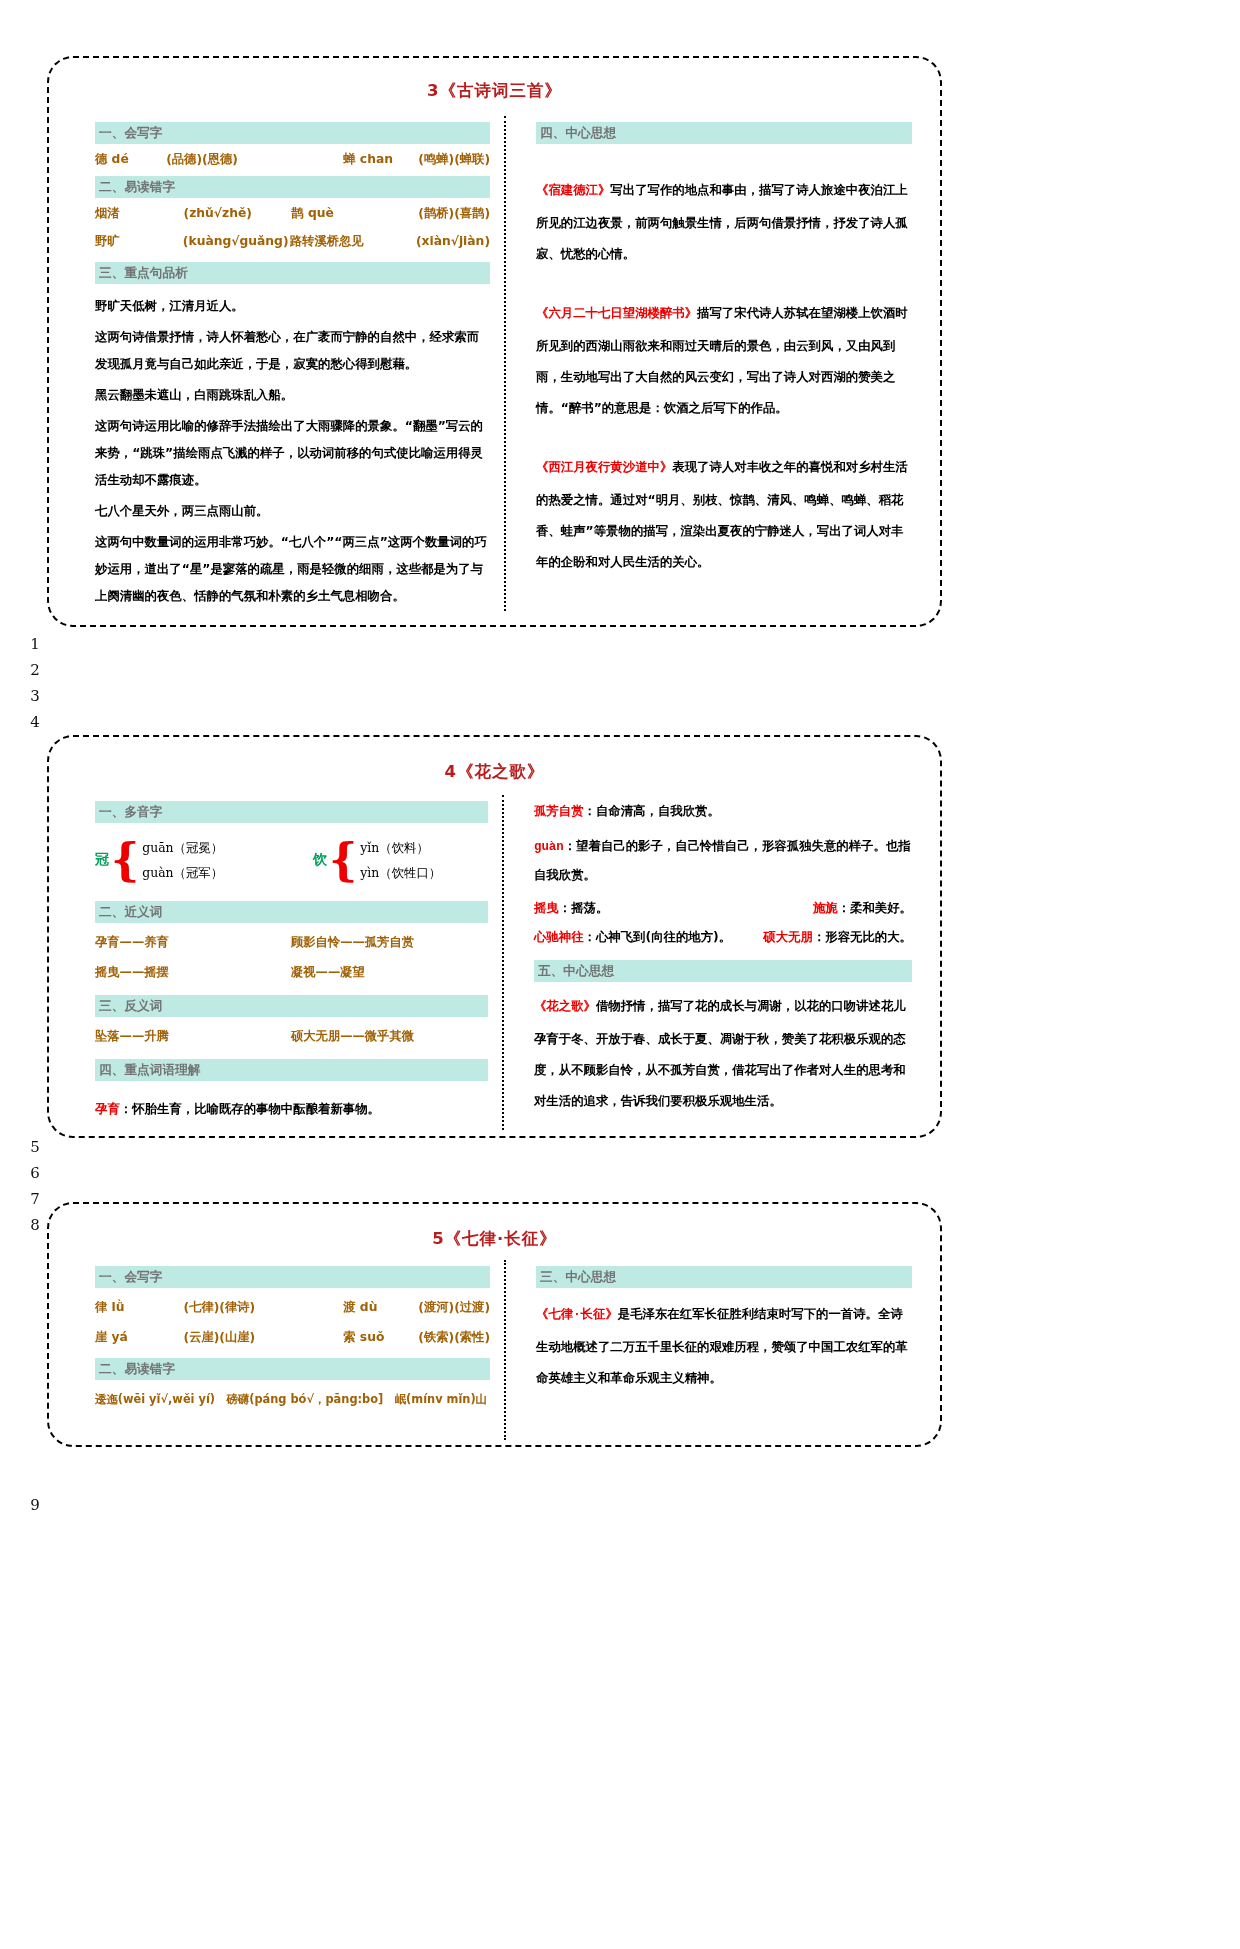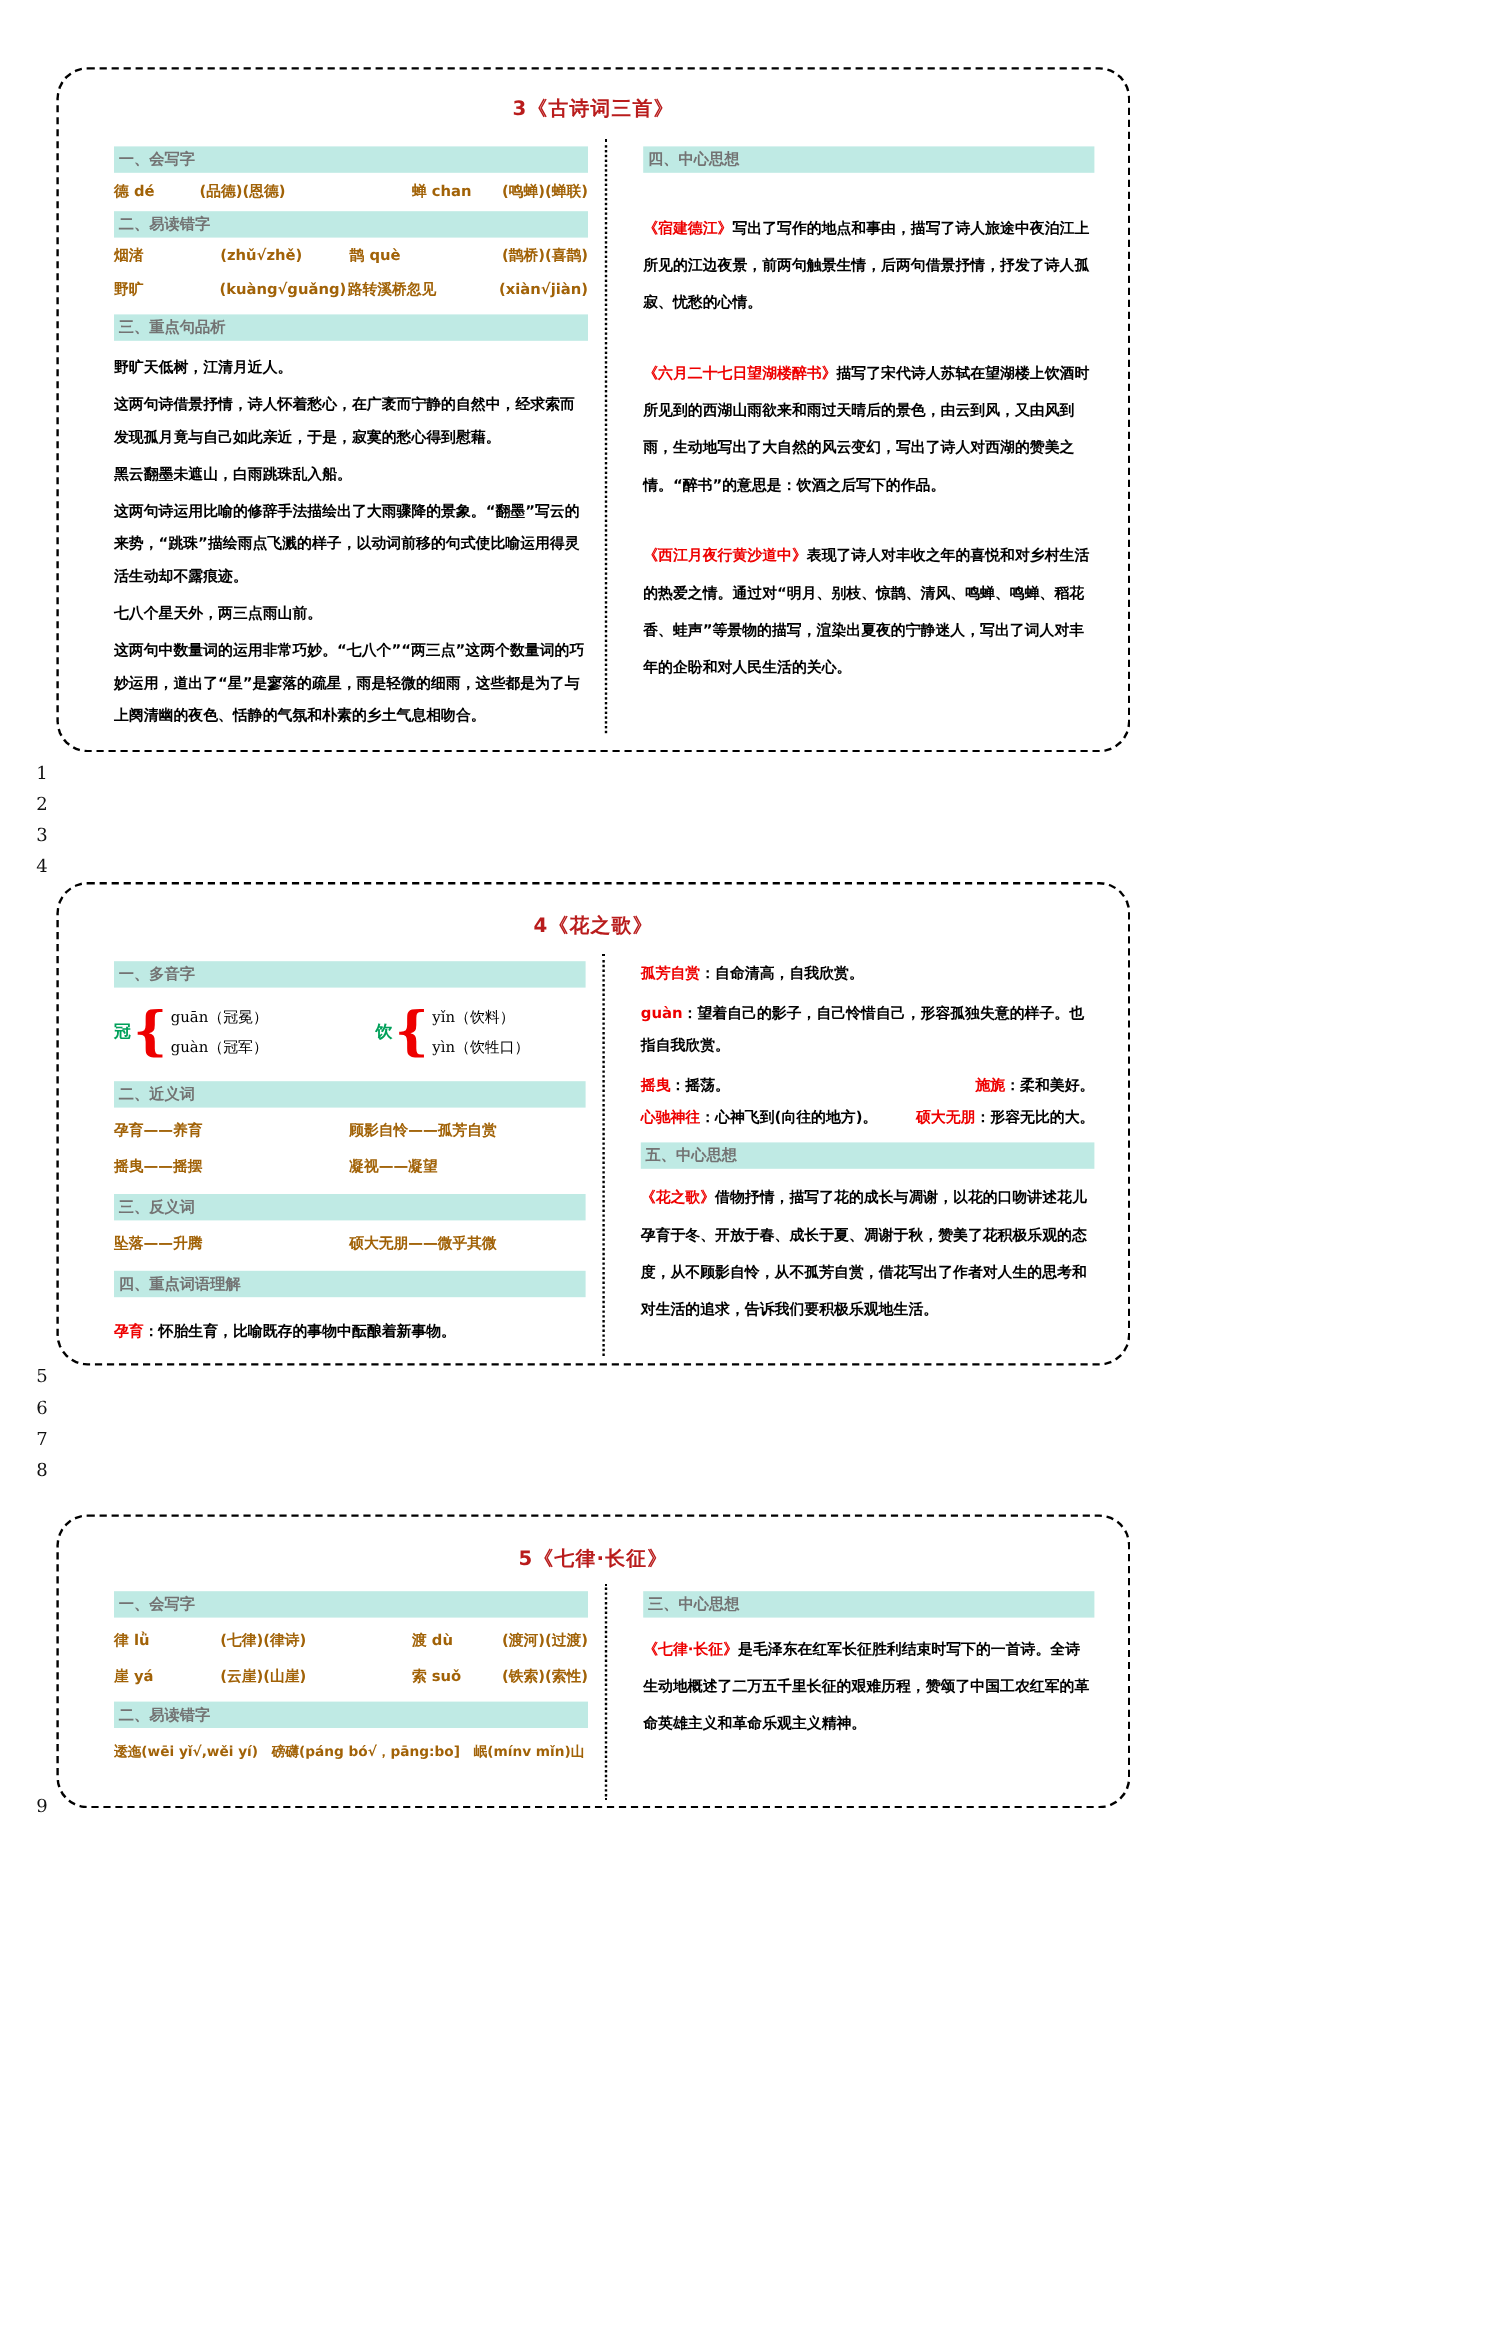--- a/index.html
+++ b/index.html
@@ -87,21 +87,21 @@
   .row .c { display: inline-block; }
 
   .para {
     font-size: 12.4px;
     line-height: 27px;
     font-weight: bold;
     color: #000;
     margin: 0;
   }
   .para.sp { line-height: 31px; }
-  .redb { color: #ee0000; font-weight: bold; }
+  .redb { color: #ee0000; font-weight: bold; font-family: Liberation Mono, monospace; }
 
   
   .poly {
     display: flex;
     align-items: center;
     font-size: 12.5px;
     font-weight: bold;
   }
   .poly .head {
     color: #00a05a;
@@ -270,21 +270,21 @@
           <p class="para" style="margin:0"><span class="redb">硕大无朋</span><span>：形容无比的大。</span></p>
         </div>
 
         <div class="sec" style="margin-top:8px">五、中心思想</div>
 
         <p class="para sp" style="margin-top:8px"><span class="redb">《花之歌》</span><span>借物抒情，描写了花的成长与凋谢，以花的口吻讲述花儿孕育于冬、开放于春、成长于夏、凋谢于秋，赞美了花积极乐观的态度，从不顾影自怜，从不孤芳自赏，借花写出了作者对人生的思考和对生活的追求，告诉我们要积极乐观地生活。</span></p>
       </div>
     </div>
   </div>
 
-  <div class="card" style="left:47px; top:1262px; width:895px; height:245px;">
+  <div class="card" style="left:47px; top:1202px; width:895px; height:245px;">
 
     <div class="card-title" style="margin-top:24px;">5《七律·长征》</div>
 
     <div class="cols" style="top:56px; height:180px;">
 
       <div class="col col-left" style="width:455px;">
         <div class="sec">一、会写字</div>
         <div class="row" style="margin-top:8px">
           <span class="c" style="width:92px">律 lǜ</span>
           <span class="c" style="width:166px">(七律)(律诗)</span>

